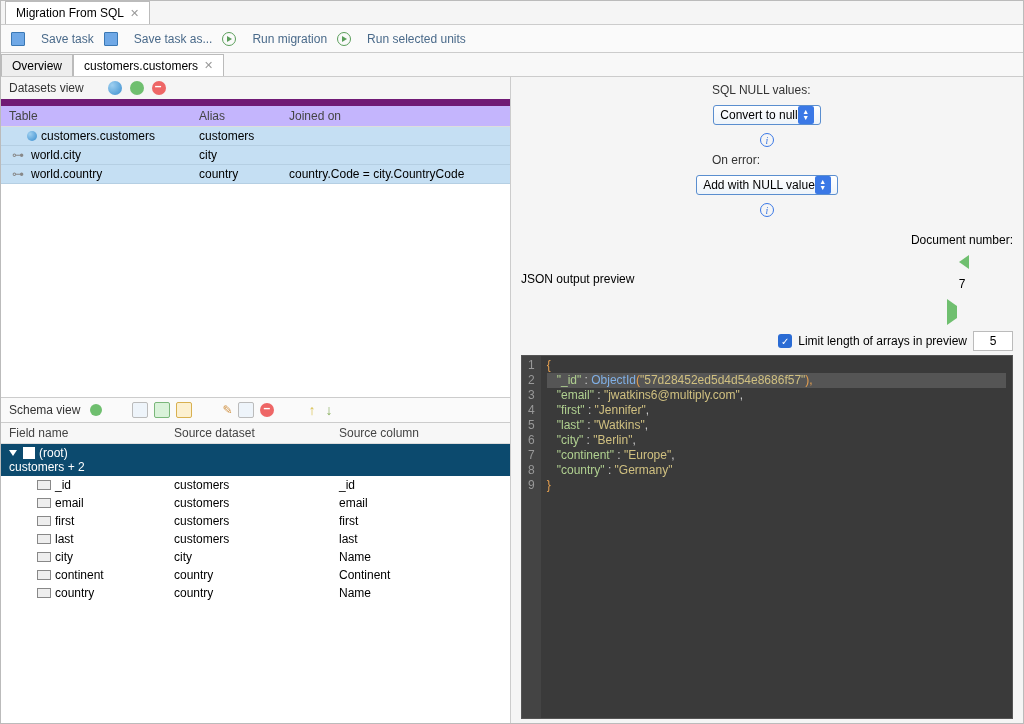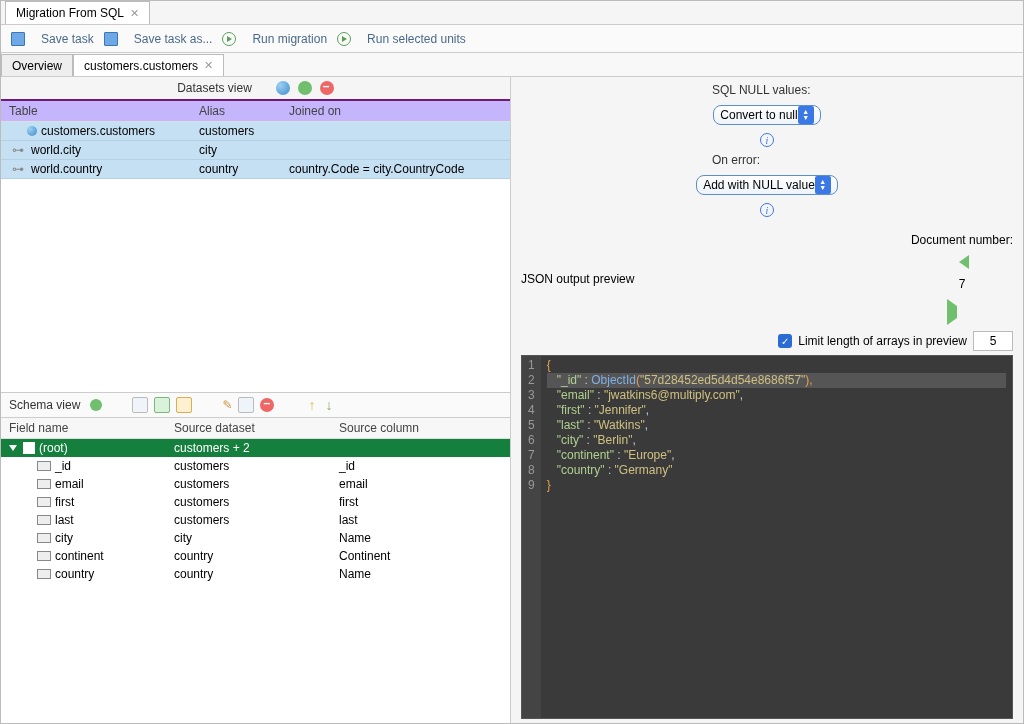--- a/index.html
+++ b/index.html
@@ -17,21 +17,21 @@
 .icon-play-wrap .tri { width:0;height:0;border-top:3px solid transparent;border-bottom:3px solid transparent;border-left:5px solid #5a9e5a;margin-left:1px; }
 
 .sub-tabs { background: #f8f8f8; height: 24px; display: flex; align-items: flex-end; border-bottom: 1px solid #ccc; }
 .sub-tab { border: 1px solid #bbb; border-bottom: none; padding: 3px 10px; height: 22px; display: flex; align-items: center; gap: 6px; background: #eee; }
 .sub-tab.active { background: #fff; }
 
 .main { display: flex; height: calc(724px - 24px - 28px - 24px); }
 .left { width: 510px; border-right: 1px solid #ccc; display: flex; flex-direction: column; }
 .right { flex: 1; display: flex; flex-direction: column; padding: 6px 10px; }
 
-.section-header { padding: 4px 8px; display: flex; align-items: center; gap: 8px; border-bottom: 2px solid #701a75; justify-content: center; }
+.section-header { padding: 4px 8px; display: flex; align-items: center; gap: 8px; border-bottom: 7px solid #701a75; }
 .section-title { color: #333; }
 .mini-icon { width: 14px; height: 14px; display: inline-block; border-radius: 50%; }
 .mini-icon.green { background: #6fbf6f; }
 .mini-icon.red { background: #e66; position: relative; }
 .mini-icon.red::after { content:"–"; color:#fff; position:absolute; left:3px; top:-2px; font-weight:bold; }
 .mini-icon.blob { background: radial-gradient(circle at 30% 30%, #9ecff0, #3a8ecf); }
 
 .table-hdr { display: flex; background: #c4b5fd; border-bottom: 1px solid #ddd; padding: 3px 8px; color: #444; }
 .col-a { width: 190px; }
 .col-b { width: 90px; }
@@ -51,29 +51,29 @@
 .arrow-up { color:#d8c050; font-size:14px; }
 .arrow-down { color:#8ab060; font-size:14px; }
 
 .schema-hdr { display: flex; background: #f7f7f7; border-bottom: 1px solid #ddd; padding: 3px 8px; color: #444; }
 .scol-a { width: 165px; }
 .scol-b { width: 165px; }
 .scol-c { flex: 1; }
 
 .schema-body { flex: 1; background: #fff; overflow:auto; }
 .srow { display: flex; padding: 2px 8px; }
-.srow.selected { background: #15803d; color: #fff; }
+.srow.selected { background: #0c4a6e; color: #fff; flex-direction: column; }
 .srow .scol-a { display:flex; align-items:center; gap:4px; }
 .field-icon { display:inline-block; width:14px; height:10px; border:1px solid #888; background:#eee; }
 .tri-exp { display:inline-block; width:0;height:0;border-left:4px solid transparent;border-right:4px solid transparent;border-top:6px solid currentColor; margin-right:2px; }
 .root-icon { display:inline-block; width:12px; height:12px; background:#fff; border:1px solid currentColor; font-size:9px; text-align:center; line-height:10px; }
 
 .form-row { display: flex; align-items: center; margin-bottom: 6px; gap: 8px; flex-direction: column; }
 .form-row label { width: 110px; color: #333; }
-.sel { flex: 1; height: 22px; border: 1px solid #5a8ecf; border-radius: 8px; background: linear-gradient(#fff,#eef4fa); display:flex; align-items:center; padding:0 6px; justify-content:space-between; }
+.sel { flex: 1; height: 22px; border: 1px solid #5a8ecf; border-radius: 3px; background: linear-gradient(#fff,#eef4fa); display:flex; align-items:center; padding:0 6px; justify-content:space-between; }
 .sel-arrows { background:#3a78e6; color:#fff; width:16px; height:18px; display:flex; flex-direction:column; align-items:center; justify-content:center; border-radius:2px; font-size:7px; line-height:6px; }
 .info-circle { width:14px; height:14px; border-radius:50%; border:1px solid #3a78e6; color:#3a78e6; display:flex; align-items:center; justify-content:center; font-size:10px; font-style:italic; font-family:serif; }
 
 .preview-head { display:flex; align-items:center; justify-content:space-between; margin-top:10px; margin-bottom:6px; }
 .nav-arrow { width:14px; height:14px; display:inline-block; }
 .nav-arrow.left { border-top:7px solid transparent; border-bottom:7px solid transparent; border-right:10px solid #6fbf6f; }
 .nav-arrow.right { border-top:7px solid transparent; border-bottom:7px solid transparent; border-left:10px solid #6fbf6f; }
 .docnum { display:flex; align-items:center; gap:8px;flex-direction:column; }
 
 .limit-row { display:flex; justify-content:flex-end; align-items:center; gap:6px; margin-bottom:4px; }

